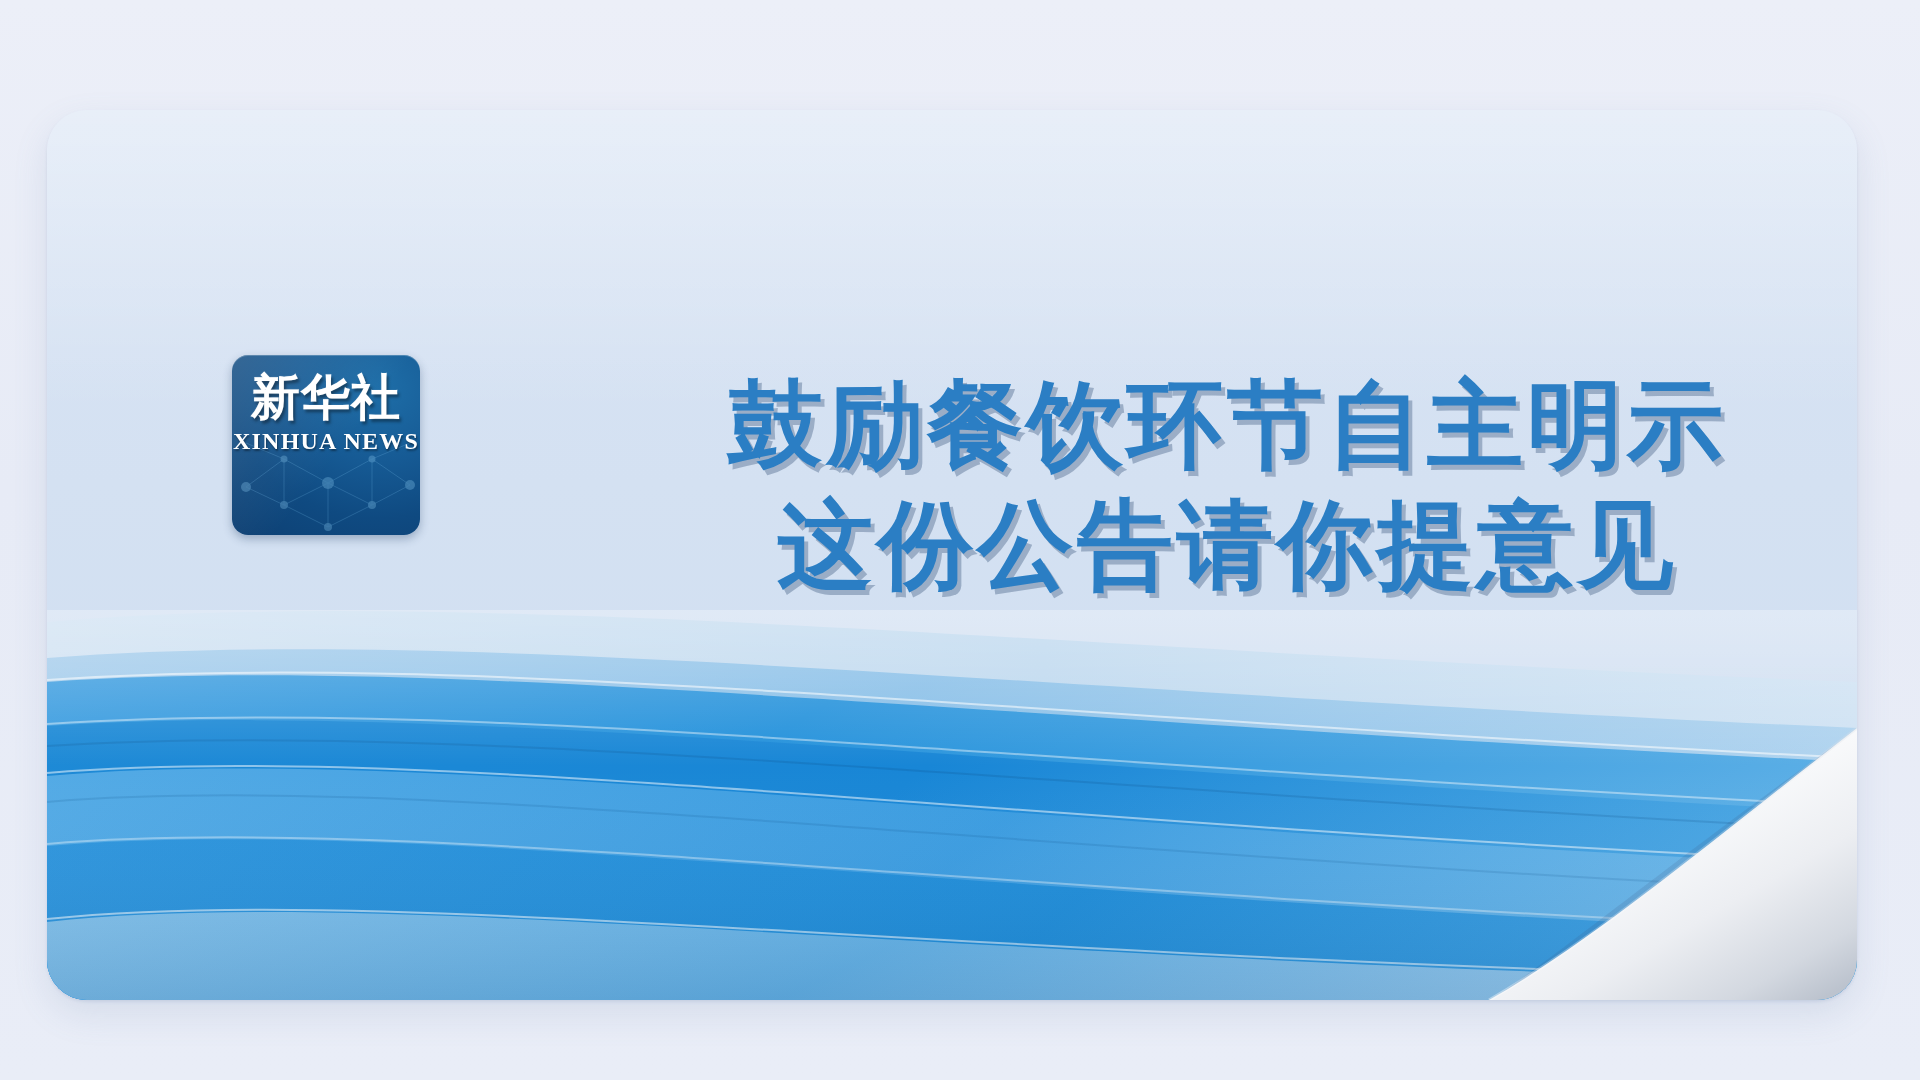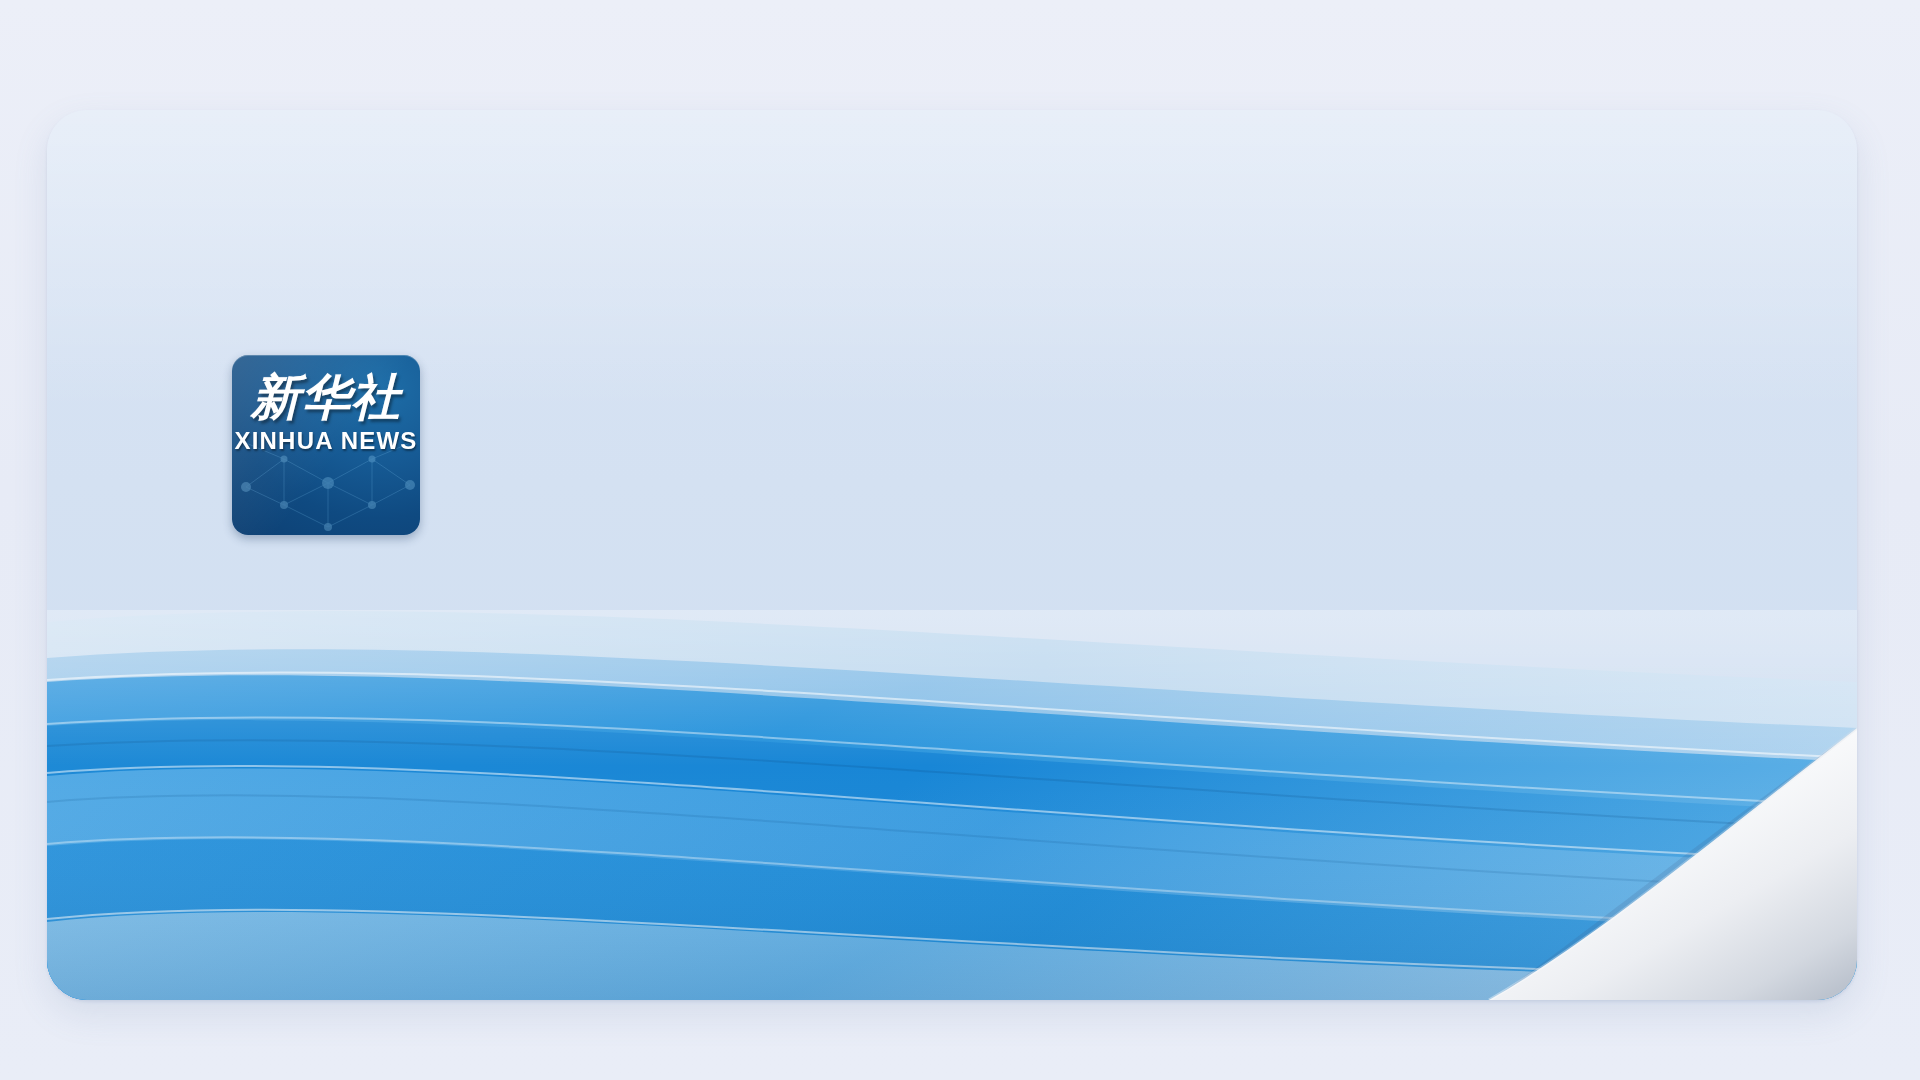--- a/index.html
+++ b/index.html
@@ -66,33 +66,32 @@
     text-align:center;
     font-family:"DejaVu Serif","Liberation Serif",serif;
     font-weight:700;
     text-shadow:2px 3px 3px rgba(0,0,0,.38), 0 0 1px rgba(255,255,255,.5);
     white-space:nowrap;
   }
   #logo-top{
     margin-top:14px;
     font-size:49px;line-height:56px;
     letter-spacing:1px;
-    font-style:italic;
   }
   #logo-mid{
     font-size:44px;line-height:52px;
     letter-spacing:16px;
     padding-left:16px;
   }
   #logo-en{
     position:relative;
     margin-top:2px;
     color:#ffffff;
     text-align:center;
-    font-family:Liberation Sans, sans-serif;
+    font-family:Liberation Serif, serif;
     font-weight:700;
     font-size:24px;line-height:28px;
     letter-spacing:1.2px;
     text-shadow:1px 2px 2px rgba(0,0,0,.40);
     white-space:nowrap;
   }
 
   
   #headline{
     position:absolute;
@@ -243,15 +242,19 @@
             <circle cx="140" cy="104" r="3.5"></circle>
             <circle cx="96" cy="172" r="4"></circle>
           </g>
         </svg>
       </div>
       <div id="logo-sweep"></div>
       <div class="logo-line" id="logo-top">新华社</div>
       <div id="logo-en">XINHUA NEWS</div>
     </div>
 
+    <div id="headline">
+      <div class="hl">鼓励餐饮环节自主明示</div>
+      <div class="hl">这份公告请你提意见</div>
+    </div>
 
   </div>
 </div>
 
 </body></html>

